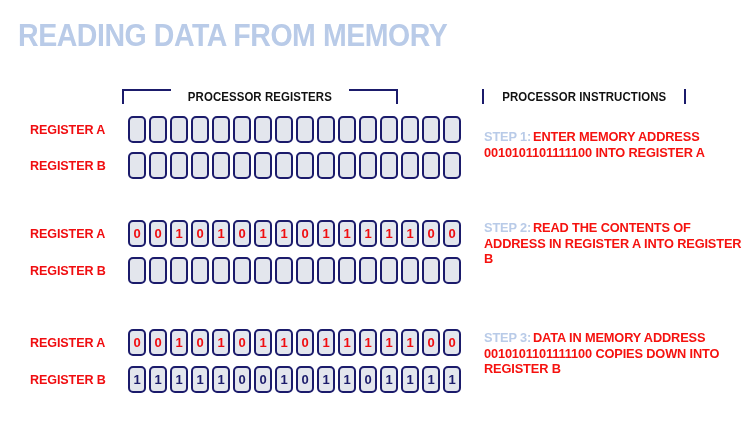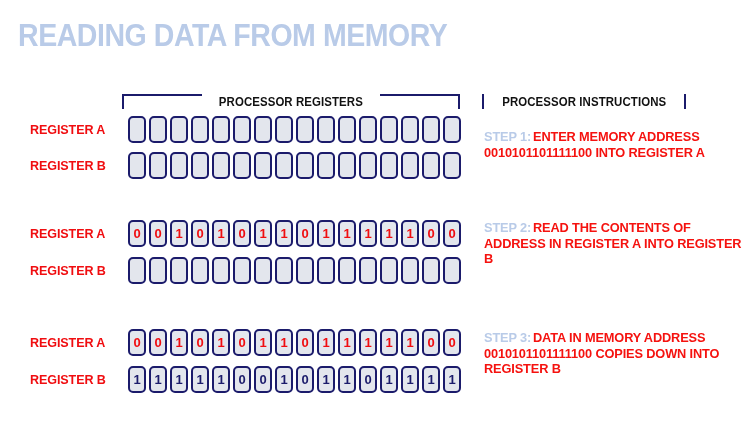--- a/index.html
+++ b/index.html
@@ -49,22 +49,22 @@
     flex: 0 0 auto;
     padding: 0 7px;
     font-size: 13px;
     font-weight: bold;
     color: #111111;
     letter-spacing: 0.1px;
     transform: scaleX(0.88);
     white-space: nowrap;
   }
 
-  #registers-bracket    { left: 122px; top: 83px; width: 338px; align-items: flex-end; }
-  #instructions-bracket { left: 482px; top: 83px; width: 201px; align-items: flex-end; }
+  #registers-bracket    { left: 122px; top: 83px; width: 276px; }
+  #instructions-bracket { left: 482px; top: 83px; width: 201px; }
 
   
   .reg-row {
     position: absolute;
     left: 30px;
     width: 450px;
     height: 32px;
     display: flex;
     align-items: center;
   }

